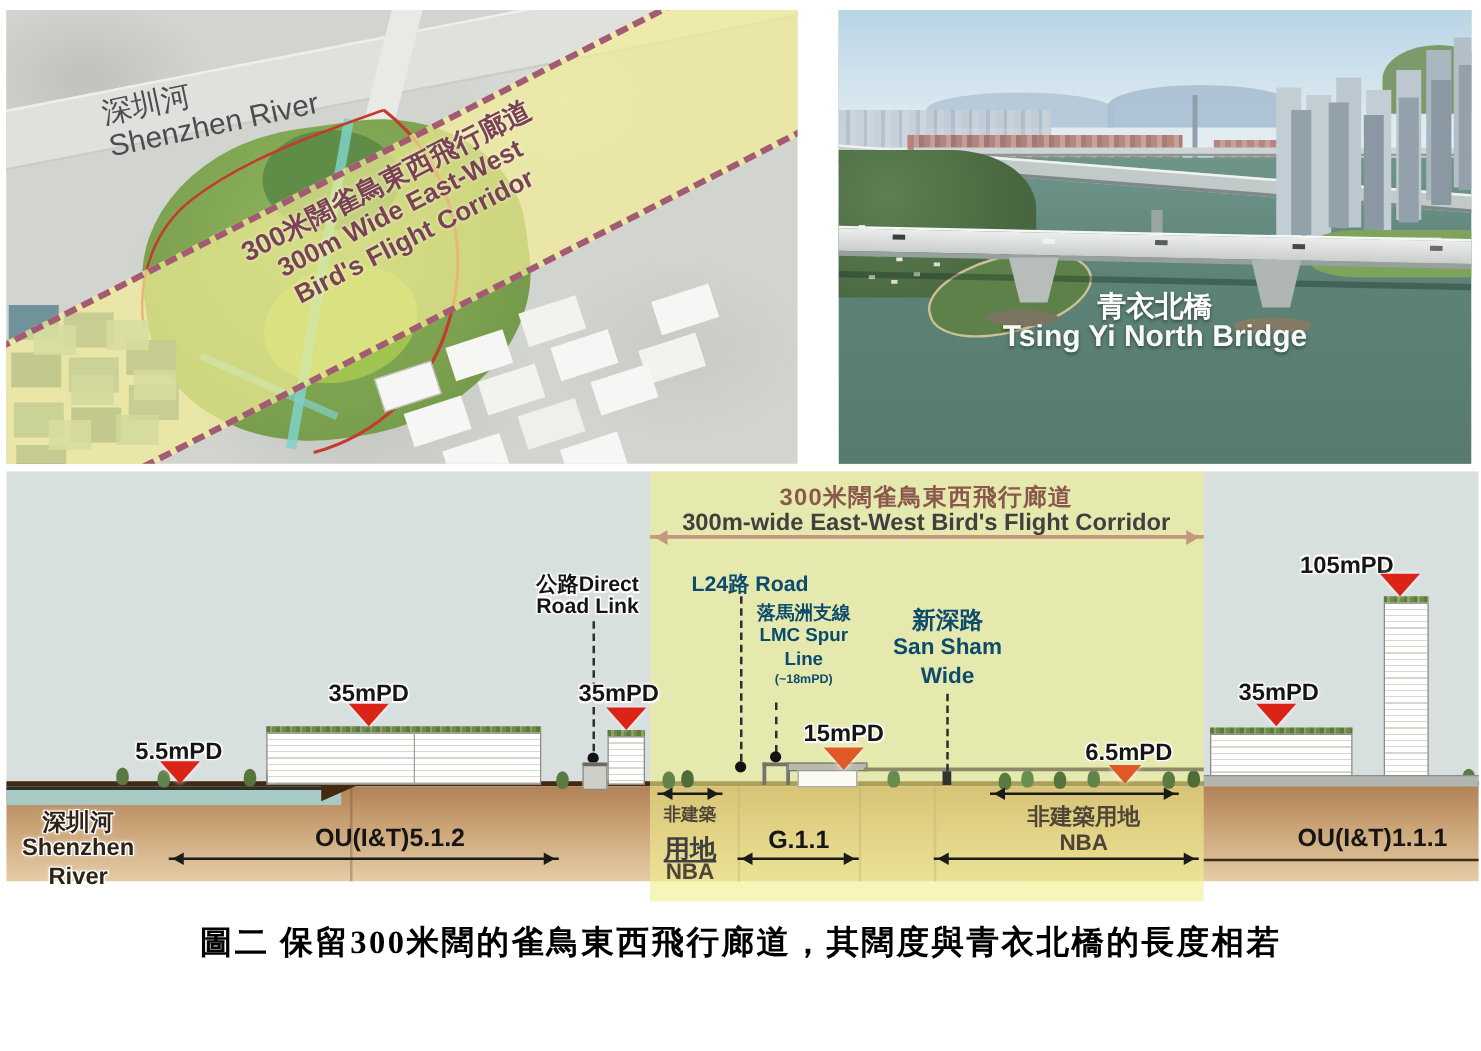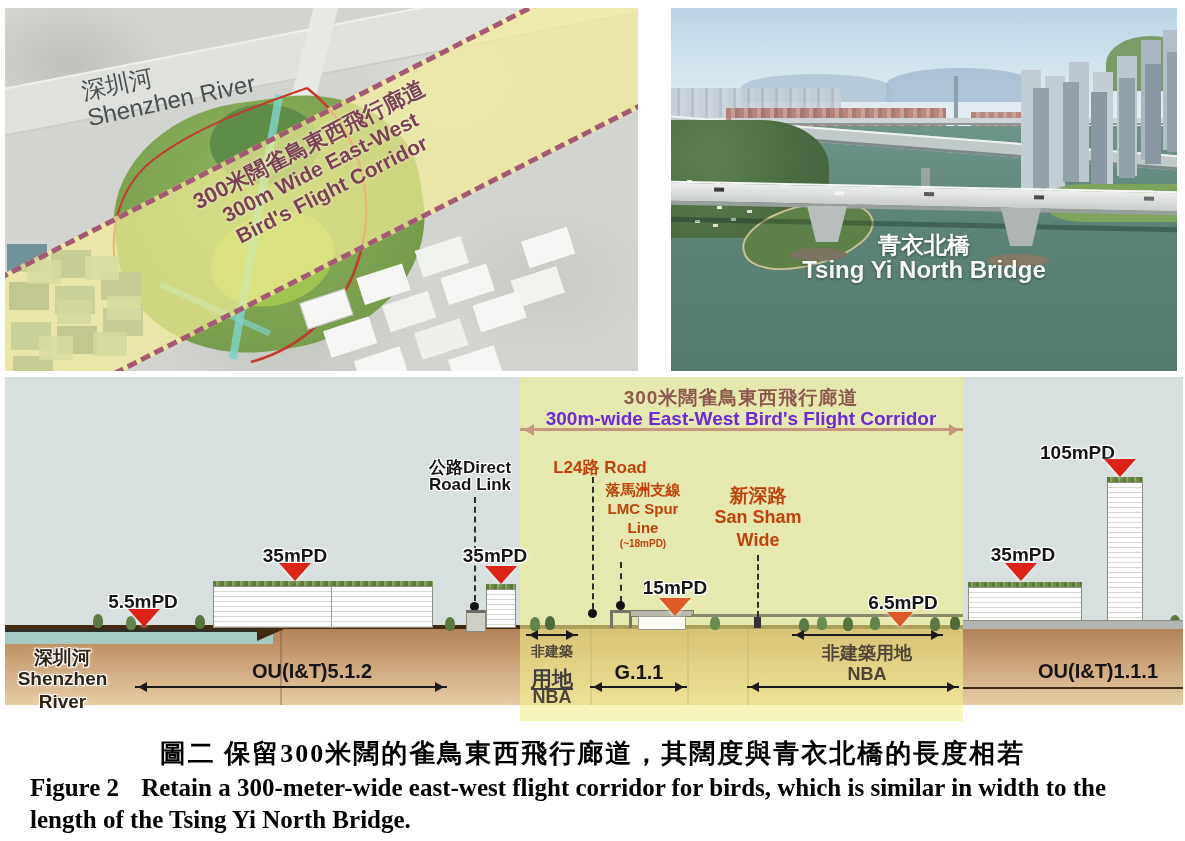--- a/index.html
+++ b/index.html
@@ -21,21 +21,21 @@
   .darrow{position:absolute;height:0;border-top:2px solid #1b1b1b;}
   .darrow::before{content:"";position:absolute;left:-2px;top:-6px;width:0;height:0;
         border:5px solid transparent;border-right:9px solid #1b1b1b;}
   .darrow::after{content:"";position:absolute;right:-2px;top:-6px;width:0;height:0;
         border:5px solid transparent;border-left:9px solid #1b1b1b;}
   .darrow.cor{border-top:3px solid #c5977f;}
   .darrow.cor::before{border-right-color:#c5977f;border-width:6px;border-right-width:10px;top:-7px;}
   .darrow.cor::after{border-left-color:#c5977f;border-width:6px;border-left-width:10px;top:-7px;}
   .vdash{position:absolute;width:0;border-left:2px dashed #2e2e2e;}
   .dot{position:absolute;width:9px;height:9px;border-radius:50%;background:#121212;}
-  .olive{color:#c2410c;}
+  .olive{color:#0c4a6e;}
   .serifcap{font-family:"Liberation Serif","DejaVu Serif",serif;font-weight:bold;color:#000;}
 </style>
 </head>
 <body>
 
 <div id="page">
 
   <div class="panel" style="left:5px;top:8px;width:633px;height:363px;background-color:#d2d4d0;
               background-image:
                 radial-gradient(140px 90px at 10% 15%, #bfc1bd, transparent 70%),
@@ -167,21 +167,21 @@
     <div class="abs" style="left:585px;top:252px;width:2px;height:76px;background:rgba(110,80,50,.35);"></div>
     <div class="abs" style="left:682px;top:252px;width:2px;height:76px;background:rgba(110,80,50,.35);"></div>
     <div class="abs" style="left:742px;top:252px;width:2px;height:76px;background:rgba(110,80,50,.35);"></div>
 
     <div class="abs" style="left:0;top:252px;width:268px;height:12px;background:#a7cac4;border-top:3px solid #30302a;"></div>
     <div class="abs" style="left:252px;top:249px;width:0;height:0;border-top:15px solid #42290f;border-right:34px solid transparent;"></div>
 
     <div class="abs" style="left:515px;top:0;width:443px;height:344px;background:rgba(240,240,140,.6);z-index:2;"></div>
 
     <div class="lbl ctr" style="left:536px;top:8px;width:400px;font-size:19px;color:#8a584c;letter-spacing:1px;z-index:3;">300米闊雀鳥東西飛行廊道</div>
-    <div class="lbl ctr" style="left:516px;top:31px;width:440px;font-size:19px;color:#6d28d9;z-index:3;">300m-wide East-West Bird's Flight Corridor</div>
+    <div class="lbl ctr" style="left:516px;top:31px;width:440px;font-size:19px;color:#404040;z-index:3;">300m-wide East-West Bird's Flight Corridor</div>
     <div class="darrow cor" style="left:515px;top:51px;width:443px;z-index:3;"></div>
 
     <div class="abs" style="left:88px;top:237px;width:10px;height:14px;border-radius:50% 50% 40% 40%;background:#5b7a42;z-index:3;
                 box-shadow:33px 2px 0 0 #62834a,102px 1px 0 0 #56743c,120px 0 0 0 #62834a,
                            352px 3px 0 0 #5b7a42,437px 3px 0 0 #62834a,452px 2px 0 0 #4f6b37,
                            617px 2px 0 0 #6a8b4e,706px 4px 0 0 #5b7a42,724px 2px 0 0 #679050,
                            750px 3px 0 0 #56743c,777px 2px 0 0 #62834a,837px 3px 0 0 #5b7a42,
                            857px 2px 0 0 #4f6b37,1077px 1px 0 0 #5b7a42;"></div>
 
     <div class="roof" style="left:208px;top:204px;width:220px;z-index:3;"></div>
@@ -266,17 +266,14 @@
     <div class="darrow" style="left:787px;top:257px;width:151px;z-index:3;"></div>
     <div class="lbl ctr" style="left:782px;top:264px;width:160px;font-size:18px;color:#4e4536;z-index:3;">非建築用地</div>
     <div class="lbl ctr" style="left:782px;top:287px;width:160px;font-size:18px;color:#4e4536;z-index:3;">NBA</div>
     <div class="darrow" style="left:742px;top:309px;width:212px;z-index:3;"></div>
 
     <div class="lbl ctr" style="left:1013px;top:283px;width:160px;font-size:20px;z-index:3;">OU(I&amp;T)1.1.1</div>
     <div class="abs" style="left:958px;top:310px;width:220px;height:2px;background:#3f2b13;z-index:3;"></div>
   </div>
 
   <div class="abs serifcap ctr" style="left:0;top:736px;width:1185px;font-size:26px;letter-spacing:2px;">圖二 保留300米闊的雀鳥東西飛行廊道，其闊度與青衣北橋的長度相若</div>
-  <div class="abs serifcap" style="left:30px;top:772px;width:1130px;font-size:25px;line-height:32px;">
-    <span style="margin-right:22px;">Figure 2</span><span>Retain a 300-meter-wide east-west flight corridor for birds, which is similar in width to the length of the Tsing Yi North Bridge.</span>
-  </div>
 
 </div>
 
 </body></html>

